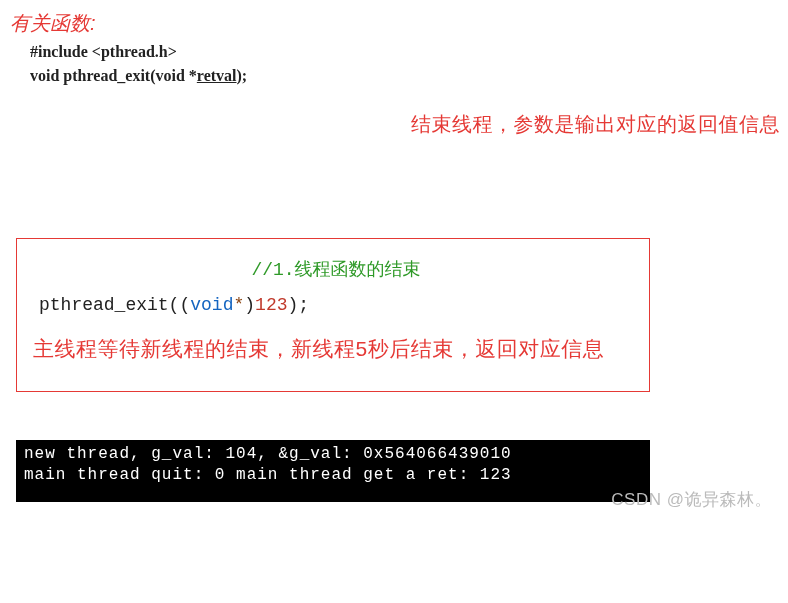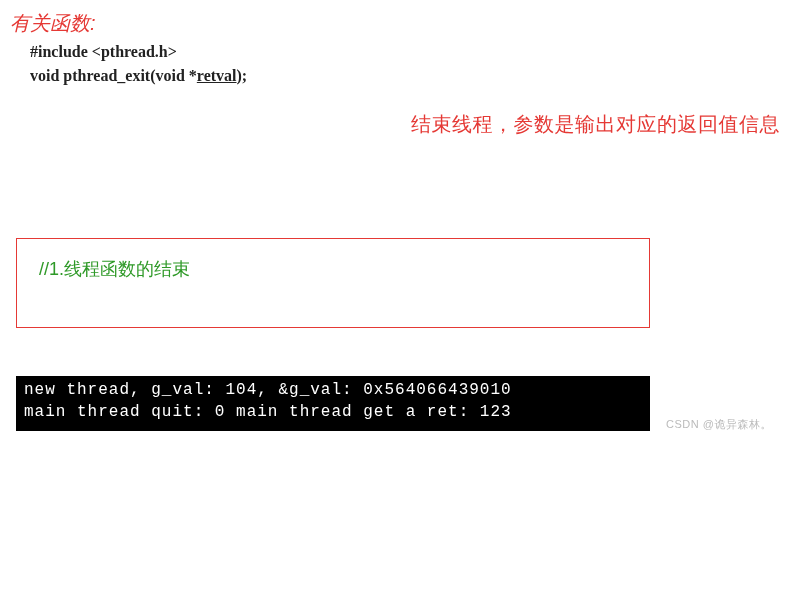--- a/index.html
+++ b/index.html
@@ -38,23 +38,24 @@
   }
   .gap {
     height: 80px;
   }
   .code-box {
     border: 1px solid #e53935;
     margin: 10px 130px 12px 8px;
     padding: 18px 16px 18px 16px;
   }
   .comment-line {
-    font-family: Liberation Sans, sans-serif;
+    font-family: Liberation Mono, monospace;
     font-size: 18px;
-    margin: 0 0 28px 6px;
+    margin: 0 0 14px 6px;
+    text-align: center;
   }
   .comment-line .slashes { color: #2e9927; }
   .comment-line .zh { color: #2e9927; }
   .stmt-line {
     font-family: Consolas, "Courier New", monospace;
     font-size: 18px;
     margin: 0 0 16px 6px;
     color: #222;
   }
   .stmt-line .kw { color: #1565c0; }
@@ -66,31 +67,31 @@
     line-height: 1.7;
     margin: 4px 2px 6px 0;
     letter-spacing: 0.5px;
   }
   .gap2 { height: 36px; }
   .terminal {
     background: #000;
     color: #fff;
     font-family: Consolas, "Courier New", monospace;
     font-size: 16px;
-    padding: 4px 8px 8px 8px;
+    padding: 4px 8px 15px 8px;
     margin: 0 130px 0 8px;
     white-space: pre;
     letter-spacing: 1px;
     line-height: 1.35;
   }
   .watermark {
     position: relative;
     text-align: right;
     color: #bbb;
-    font-size: 11px;
+    font-size: 17px;
     margin: -14px 8px 0 0;
     letter-spacing: 0.5px;
   }
 </style>
 </head>
 <body>
 
 <div class="heading-red">有关函数:</div>
 
 <div class="code-line">#include &lt;pthread.h&gt;</div>
@@ -100,20 +101,24 @@
 </div>
 
 <div class="desc-red">结束线程，参数是输出对应的返回值信息</div>
 
 <div class="gap"></div>
 
 <div class="code-box">
   <div class="comment-line">
     <span class="slashes zh">//1.线程函数的结束</span>
   </div>
+  <div class="stmt-line">
+    <span>pthread_exit((</span><span class="kw">void</span><span class="star">*</span><span>)</span><span class="num2">123</span><span>);</span>
+  </div>
+  <div class="box-desc">主线程等待新线程的结束，新线程5秒后结束，返回对应信息</div>
 </div>
 
 <div class="gap2"></div>
 
 <div class="terminal"><span>new thread, g_val: 104, &amp;g_val: 0x564066439010</span>
 <span>main thread quit: 0 main thread get a ret: 123</span></div>
 
 <div class="watermark">CSDN @诡异森林。</div>
 
 </body></html>

